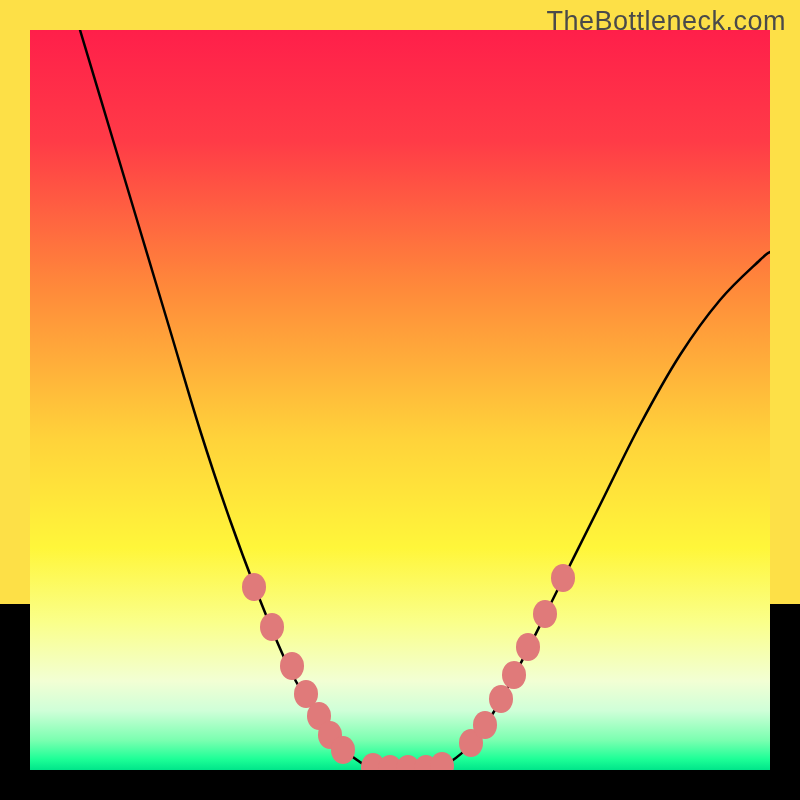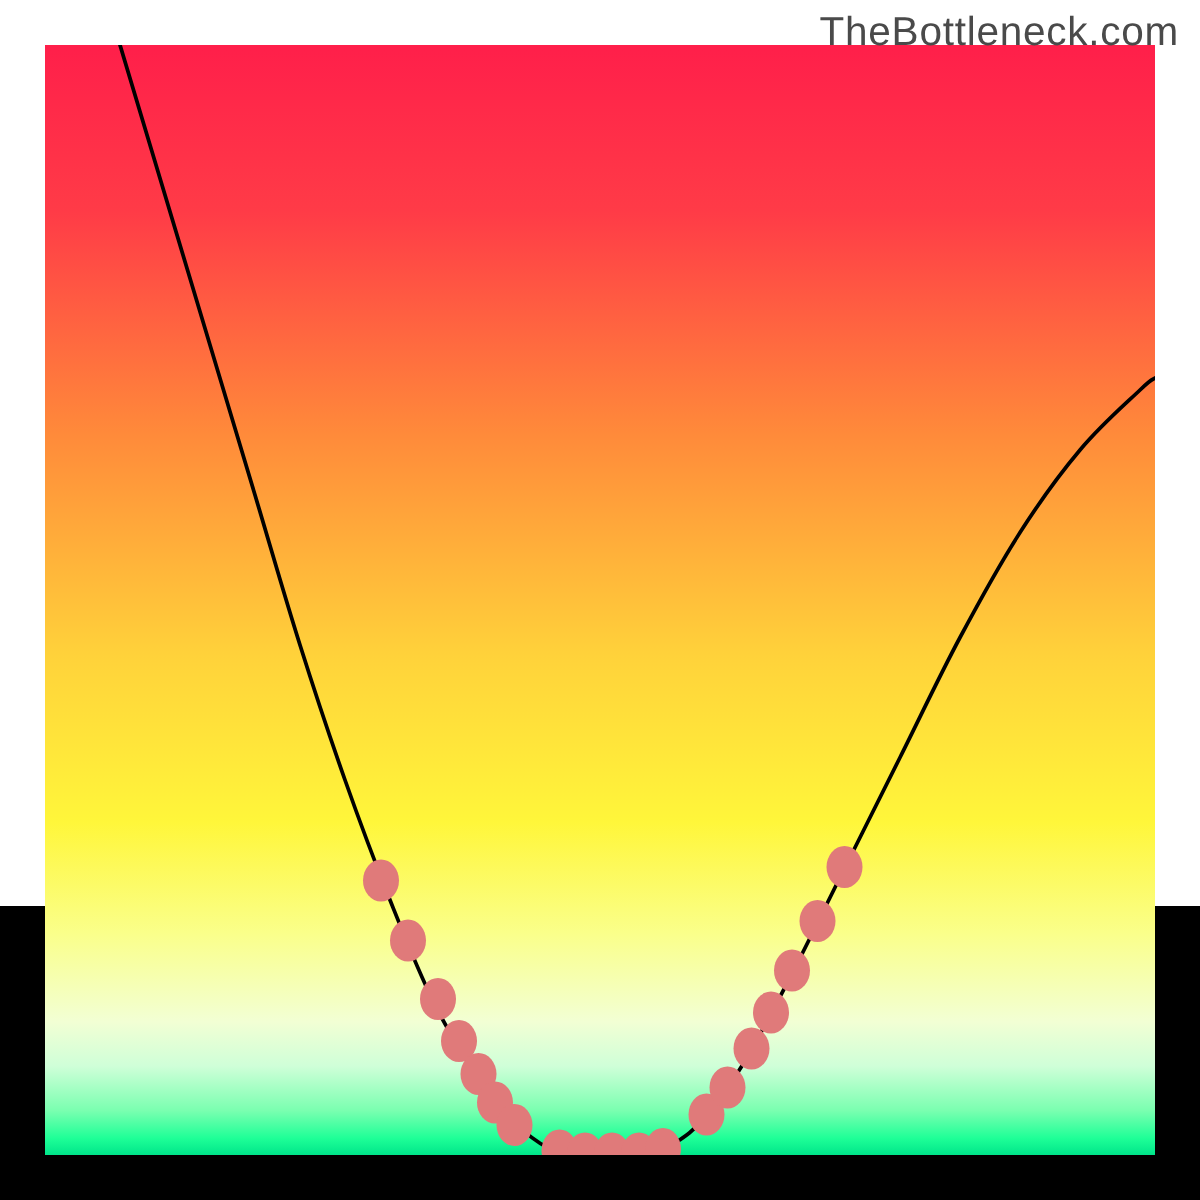--- a/index.html
+++ b/index.html
@@ -8,21 +8,21 @@
     width: 800px;
     height: 800px;
     overflow: hidden;
     background: #000;
     font-family: Arial, Helvetica, sans-serif;
   }
   .outer {
     position: relative;
     width: 800px;
     height: 604px;
-    background: #ffffff;
+    background: #fde047;
   }
   .watermark {
     position: absolute;
     top: 6px;
     right: 14px;
     color: #4a4a4a;
     font-size: 27px;
     font-weight: 400;
     letter-spacing: 0.5px;
     z-index: 10;

